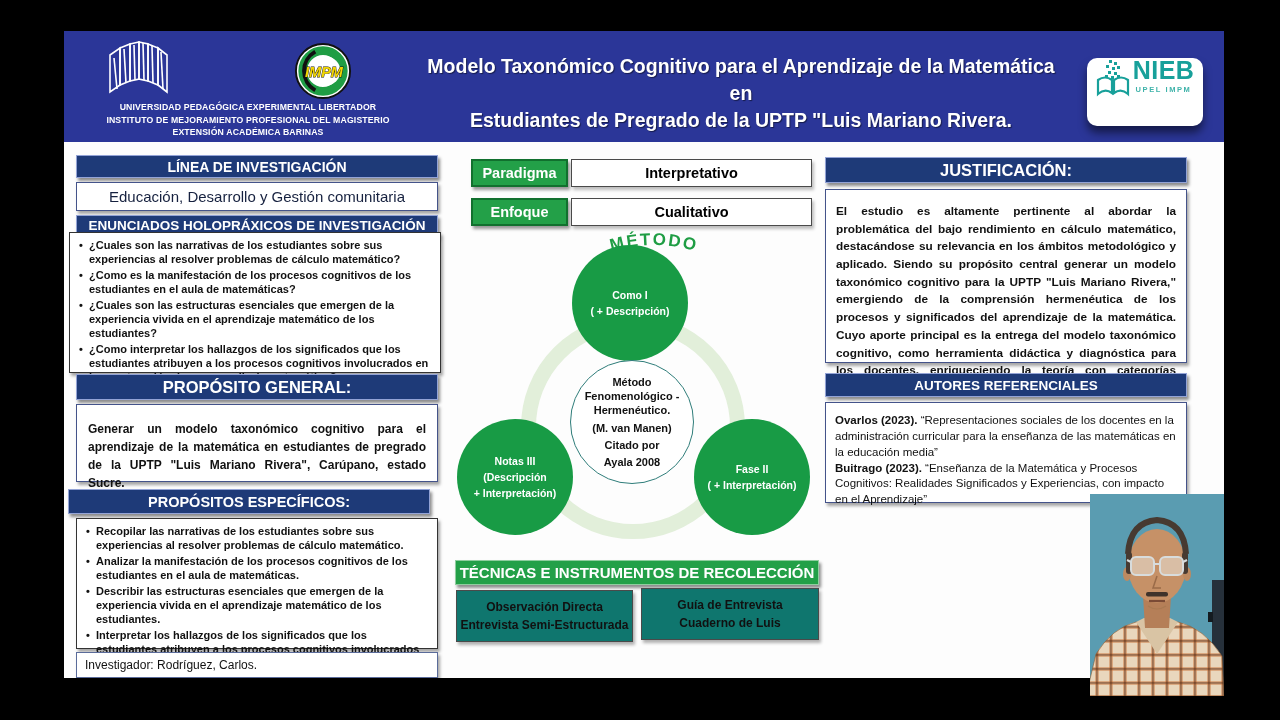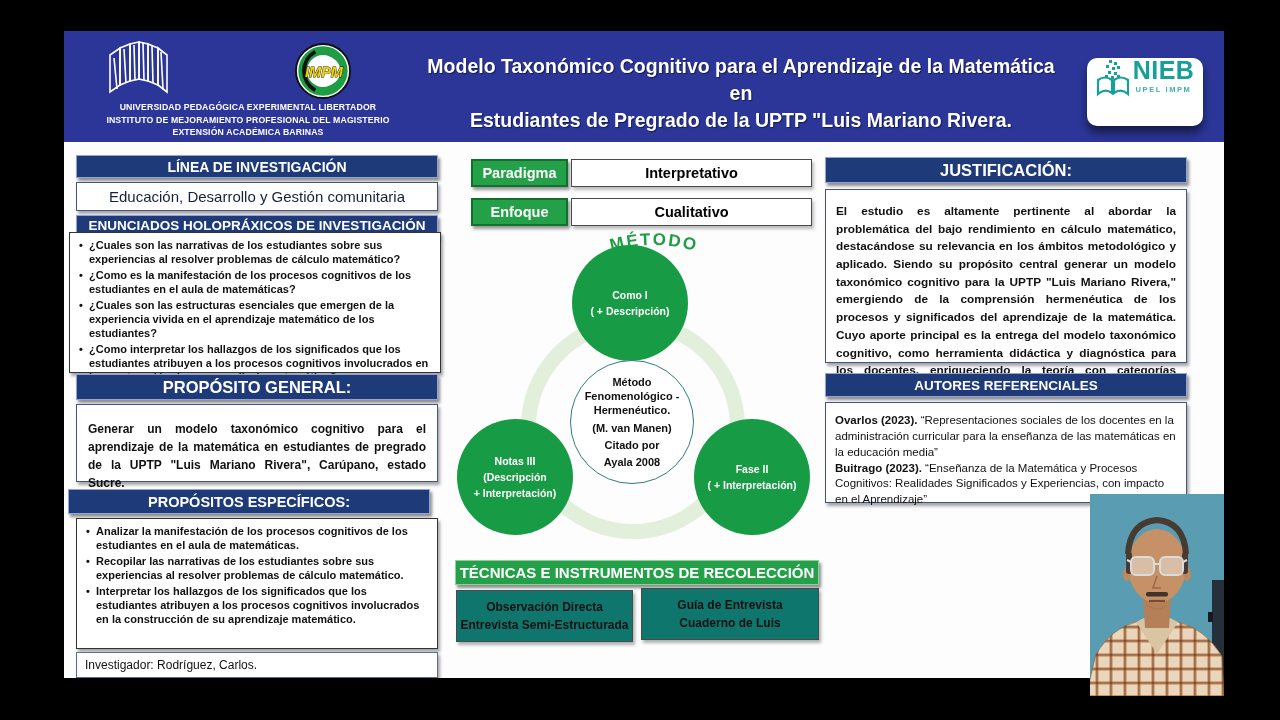--- a/index.html
+++ b/index.html
@@ -194,22 +194,23 @@
       <span>PROPÓSITO GENERAL:</span>
     </div>
     <div class="wbox" id="pg-box">
       <span>Generar un modelo taxonómico cognitivo para el aprendizaje de la matemática en estudiantes de pregrado de la UPTP "Luis Mariano Rivera", Carúpano, estado Sucre.</span>
     </div>
 
     <div class="bar" id="pe-bar">
       <span>PROPÓSITOS ESPECÍFICOS:</span>
     </div>
     <div class="wbox" id="pe-box">
+      <div class="bullet">Recopilar las narrativas de los estudiantes sobre sus experiencias al resolver problemas de cálculo matemático.</div>
       <div class="bullet">Analizar la manifestación de los procesos cognitivos de los estudiantes en el aula de matemáticas.</div>
-      <div class="bullet">Recopilar las narrativas de los estudiantes sobre sus experiencias al resolver problemas de cálculo matemático.</div>
+      <div class="bullet">Describir las estructuras esenciales que emergen de la experiencia vivida en el aprendizaje matemático de los estudiantes.</div>
       <div class="bullet">Interpretar los hallazgos de los significados que los estudiantes atribuyen a los procesos cognitivos involucrados en la construcción de su aprendizaje matemático.</div>
     </div>
 
     <div class="wbox" id="inv-box">
       <span>Investigador: Rodríguez, Carlos.</span>
     </div>
 
     <div class="green-btn" id="paradigma-btn">
       <span>Paradigma</span>
     </div>

